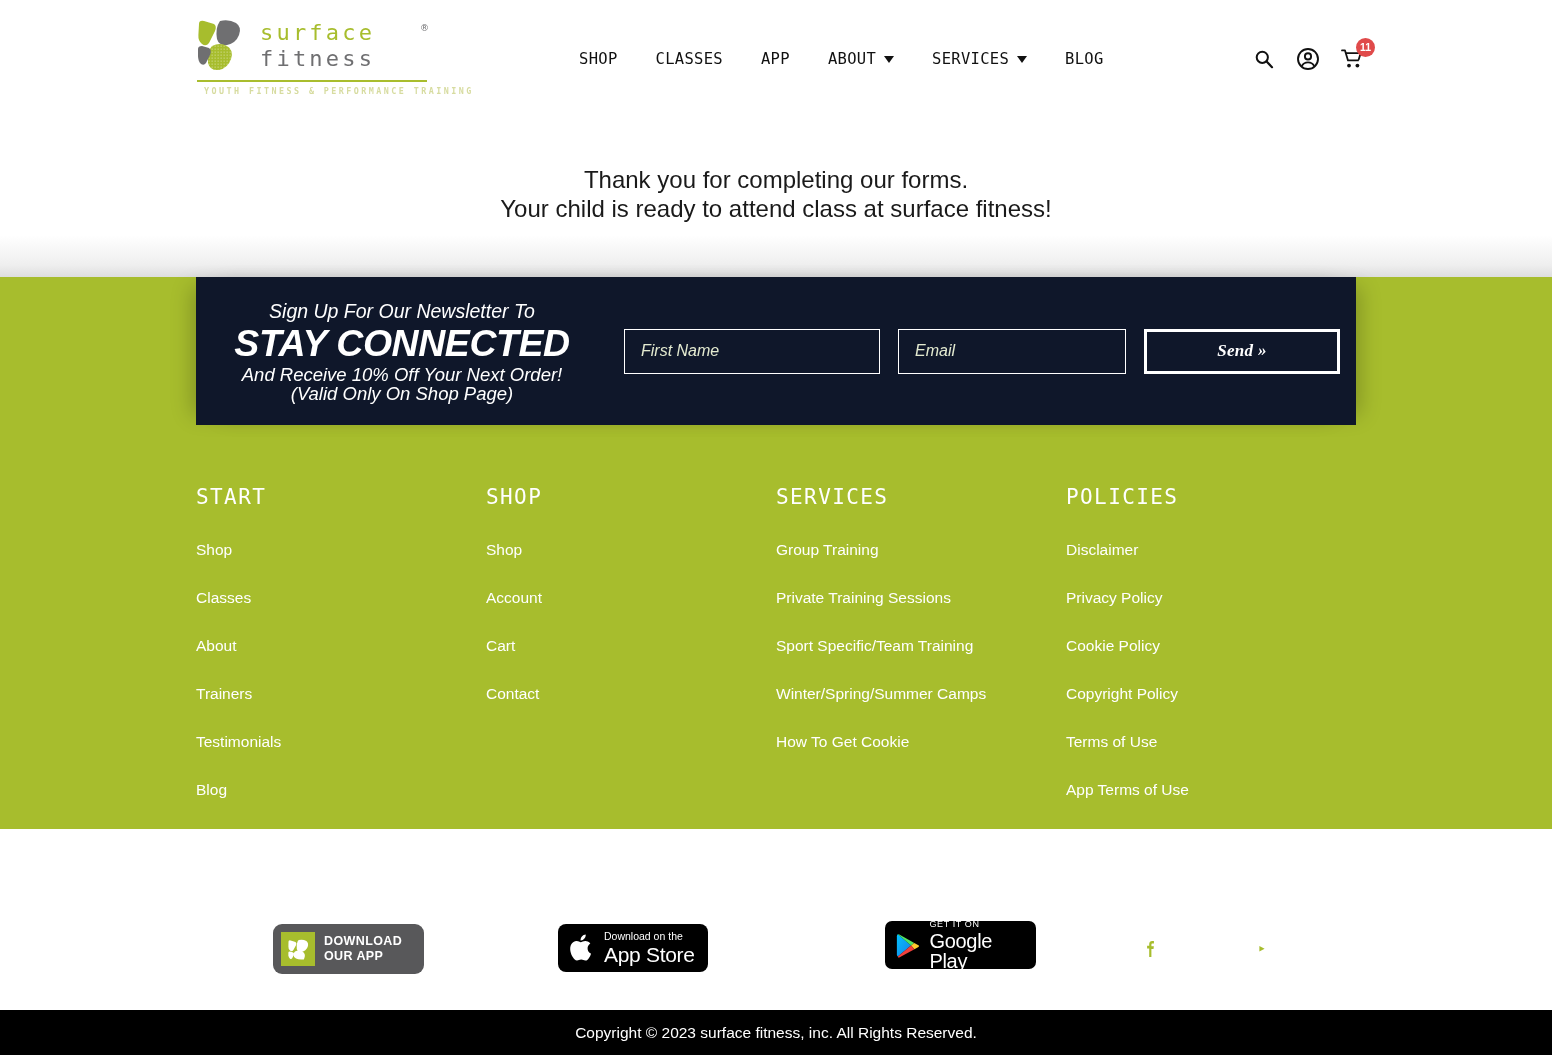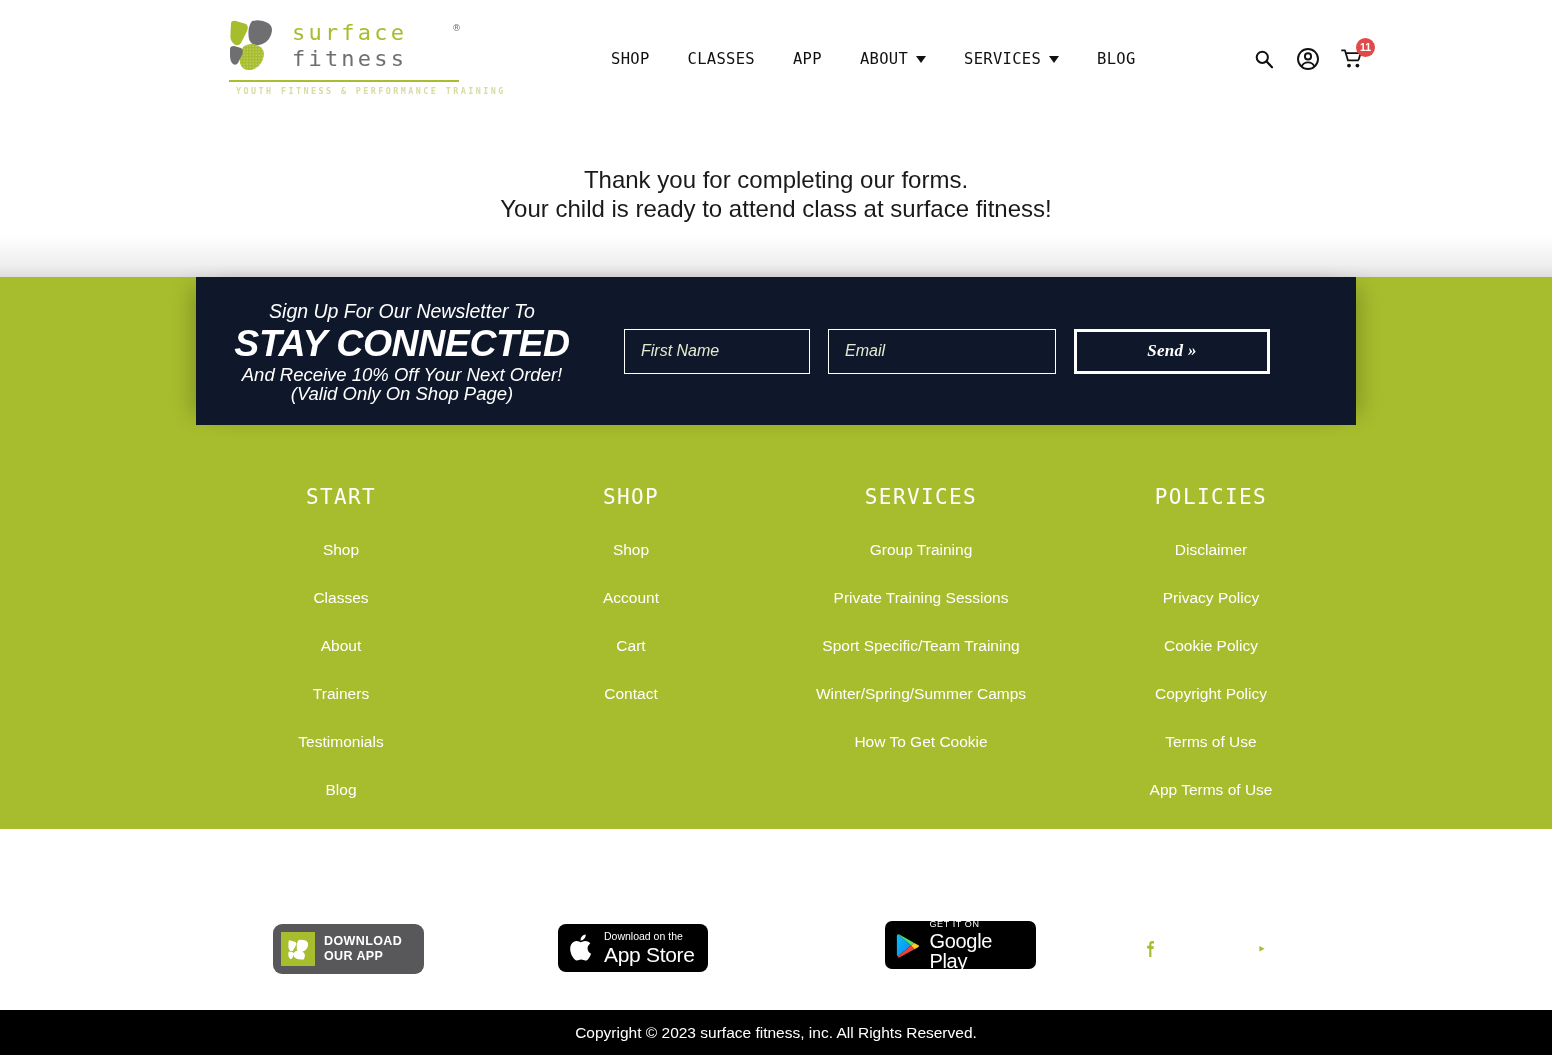--- a/index.html
+++ b/index.html
@@ -18,21 +18,20 @@
 
   .page { width: 1552px; height: 1055px; position: relative; }
 
   
   header.site-header {
     height: 117px;
     display: flex;
     align-items: center;
     background: #fff;
     position: relative;
-    margin-left: 32px;
   }
 
   .logo-wrap {
     position: absolute;
     left: 196px;
     top: 18px;
     width: 236px;
     height: 82px;
     display: block;
   }
@@ -196,21 +195,21 @@
     font-family: "Liberation Sans", sans-serif;
   }
 
   .newsletter-form {
     display: flex;
     align-items: center;
     gap: 18px;
     margin-left: 24px;
   }
   .nl-input {
-    width: 186px;
+    width: 256px;
     height: 45px;
     background: transparent;
     border: 1.5px solid #ffffff;
     color: #fff;
     padding: 0 16px;
     font-size: 16px;
     font-style: italic;
     font-family: "Liberation Sans", sans-serif;
     outline: none;
   }
@@ -228,21 +227,21 @@
     font-family: "Liberation Serif", serif;
     cursor: pointer;
     letter-spacing: 0.3px;
   }
 
   
   .footer-cols {
     display: flex;
     padding: 48px 0 0 0;
   }
-  .fcol { width: 290px; text-align: center; }
+  .fcol { width: 290px; }
   .fcol:nth-child(1) { margin-left: 196px; }
   .fcol-title {
     color: #fff;
     font-size: 21px;
     letter-spacing: 1.4px;
     font-family: "DejaVu Sans Mono", monospace;
     font-weight: 400;
     margin-bottom: 32px;
   }
   .fcol-link {

